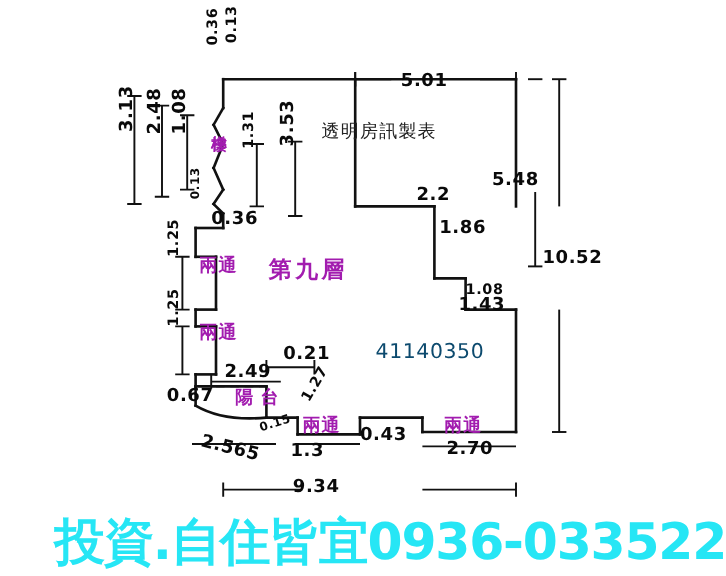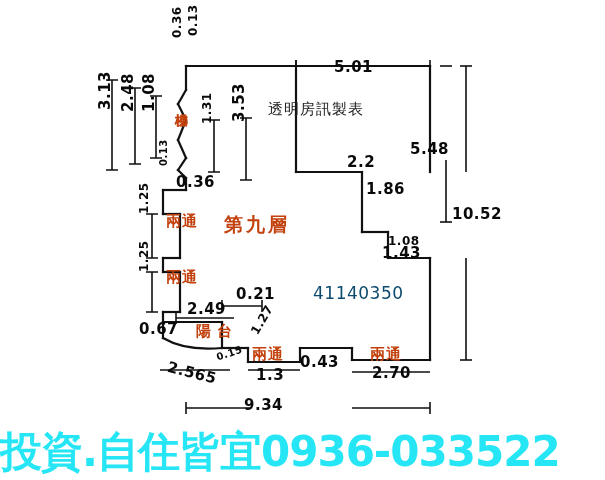--- a/index.html
+++ b/index.html
@@ -17,33 +17,33 @@
   .dim{
     font-family:"DejaVu Sans","Liberation Sans",sans-serif;
     font-size:15px;font-weight:700;letter-spacing:.5px;
     transform-origin:left top;
     color:#0a0a0a;
   }
   .dim.sm{font-size:12px;}
   .dim.xs{font-size:10px;}
   .cjk{
     font-family:"DejaVu Sans","Liberation Sans",sans-serif;
-    color:#c2410c;font-weight:700;
+    color:#a21caf;font-weight:700;
   }
   .room{font-size:19px;letter-spacing:3px;}
   .tag{font-size:15px;letter-spacing:1px;}
   .maker{font-size:15px;font-weight:400;letter-spacing:1px;color:#222;}
   .code{
     font-family:"DejaVu Sans","Liberation Sans",sans-serif;
     font-size:17px;font-weight:400;color:#0c4a6e;letter-spacing:.5px;
   }
 
   .banner{
     position:absolute;left:0;bottom:2px;width:605px;
-    text-align:left;
+    text-align:right;
     font-family:"DejaVu Sans","Liberation Sans",sans-serif;
     font-size:42px;font-weight:700;
     letter-spacing:-1px;
     line-height:52px;
     white-space:nowrap;
   }
 </style>
 </head>
 <body>
 
@@ -188,19 +188,19 @@
   <div class="lbl dim" style="left:382px;top:244px;">1.43</div>
 
   <div class="lbl dim" style="left:236px;top:285px;">0.21</div>
 
   <div class="lbl dim" style="left:187px;top:300px;">2.49</div>
   <div class="lbl dim" style="left:139px;top:320px;">0.67</div>
   <div class="lbl dim sm" style="left:248px;top:330px;transform:rotate(-60deg);">1.27</div>
   <div class="lbl dim xs" style="left:215px;top:352px;transform:rotate(-18deg);">0.15</div>
   <div class="lbl dim" style="left:170px;top:358px;transform:rotate(14deg);">2.565</div>
 
-  <div class="lbl dim" style="left:256px;top:366px;">1.3</div>
+  <div class="lbl dim" style="left:242px;top:366px;">1.3</div>
   <div class="lbl dim" style="left:300px;top:353px;">0.43</div>
   <div class="lbl dim" style="left:372px;top:364px;">2.70</div>
 
   <div class="banner" style="color: rgb(38, 230, 245);">投資.自住皆宜0936-033522</div>
 
 </div>
 
 </body></html>

